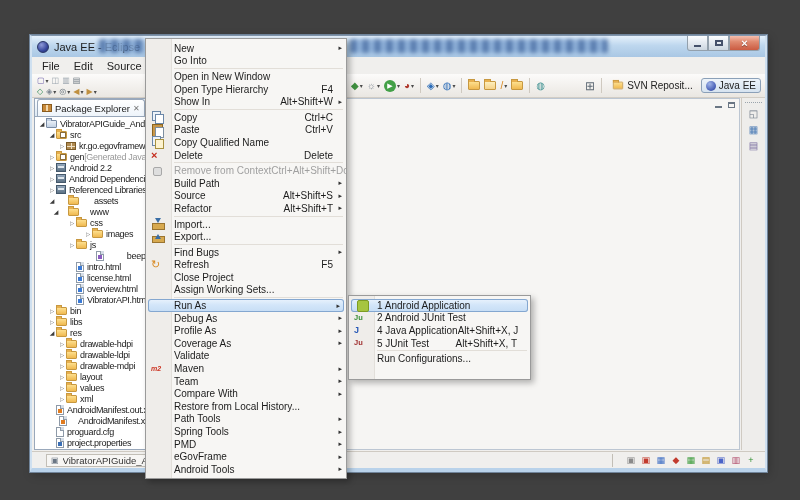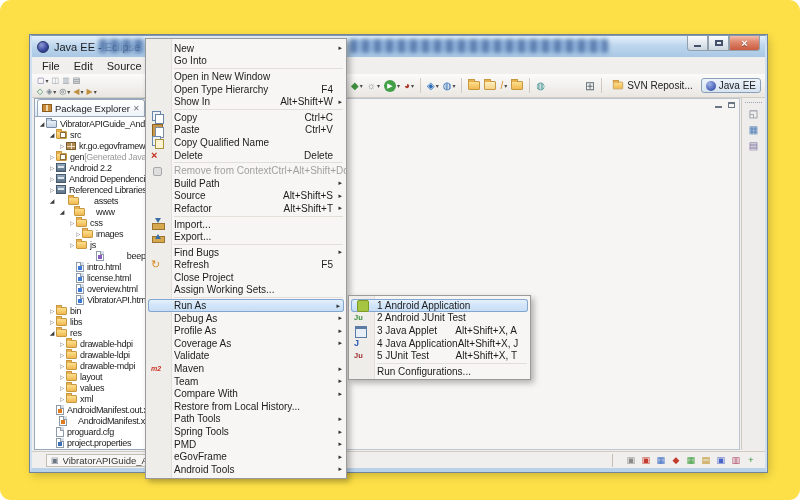--- a/index.html
+++ b/index.html
@@ -1,17 +1,17 @@
 <!DOCTYPE html>
 <html><head>
 <meta charset="utf-8">
 <style>
   * { box-sizing: border-box; margin: 0; padding: 0; }
   body { font-family: "Liberation Sans", sans-serif; }
-  .screen { position: relative; width: 800px; height: 500px; background: #fde047; overflow: hidden; border-radius: 11px; }
+  .screen { position: relative; width: 800px; height: 500px; background: #404040; overflow: hidden; }
 
   
   .window { position: absolute; left: 30px; top: 35px; width: 737px; height: 437px;
     background: #f0efed; border: 1px solid #8296ac; border-left: 2px solid #cfe0f0;
     border-right: 2px solid #cfe0f0; border-bottom: 4px solid #b9d2ea;
     box-shadow: 0 0 0 1px #70849a, 2px 3px 9px rgba(0,0,0,.22); }
 
   .titlebar { position: absolute; left: 0; right: 0; top: 0; height: 21px;
     background: linear-gradient(#e6f1fb, #bed7ee 45%, #a9c7e4);
     display: flex; align-items: center; padding: 0 5px; }
@@ -352,31 +352,31 @@
             <div class="trow" style="padding-left: 12px;">
               <span class="twisty">▷</span>
               <span class="ticon ic-library"></span>
               <span class="tlabel">Referenced Libraries</span>
             </div>
             <div class="trow" style="padding-left: 12px; gap: 12px;">
               <span class="twisty open">◢</span>
               <span class="ticon ic-folder"></span>
               <span class="tlabel">assets</span>
             </div>
-            <div class="trow" style="padding-left: 22px; gap: 8px;">
+            <div class="trow" style="padding-left: 16px; gap: 8px;">
               <span class="twisty open">◢</span>
               <span class="ticon ic-folder"></span>
               <span class="tlabel">www</span>
             </div>
             <div class="trow" style="padding-left: 32px;">
               <span class="twisty">▷</span>
               <span class="ticon ic-folder"></span>
               <span class="tlabel">css</span>
             </div>
-            <div class="trow" style="padding-left: 38px;">
+            <div class="trow" style="padding-left: 48px;">
               <span class="twisty">▷</span>
               <span class="ticon ic-folder"></span>
               <span class="tlabel">images</span>
             </div>
             <div class="trow" style="padding-left: 32px;">
               <span class="twisty">▷</span>
               <span class="ticon ic-folder"></span>
               <span class="tlabel">js</span>
             </div>
             <div class="trow" style="padding-left: 32px; justify-content: space-between;">
@@ -700,26 +700,20 @@
         <span class="sc"></span>
         <span class="arr"></span>
       </div>
       <div class="mi">
         <span class="mico mico-android-junit" style="color: rgb(58, 143, 58);">Ju</span>
         <span class="lab">2 Android JUnit Test</span>
         <span class="sc"></span>
         <span class="arr"></span>
       </div>
       <div class="mi">
-        <span class="mico mico-java-applet"></span>
-        <span class="lab">3 Java Applet</span>
-        <span class="sc">Alt+Shift+X, A</span>
-        <span class="arr"></span>
-      </div>
-      <div class="mi">
         <span class="mico mico-java-application" style="color: rgb(43, 91, 184);">J</span>
         <span class="lab">4 Java Application</span>
         <span class="sc">Alt+Shift+X, J</span>
         <span class="arr"></span>
       </div>
       <div class="mi">
         <span class="mico mico-junit" style="color: rgb(160, 48, 48);">Ju</span>
         <span class="lab">5 JUnit Test</span>
         <span class="sc">Alt+Shift+X, T</span>
         <span class="arr"></span>

